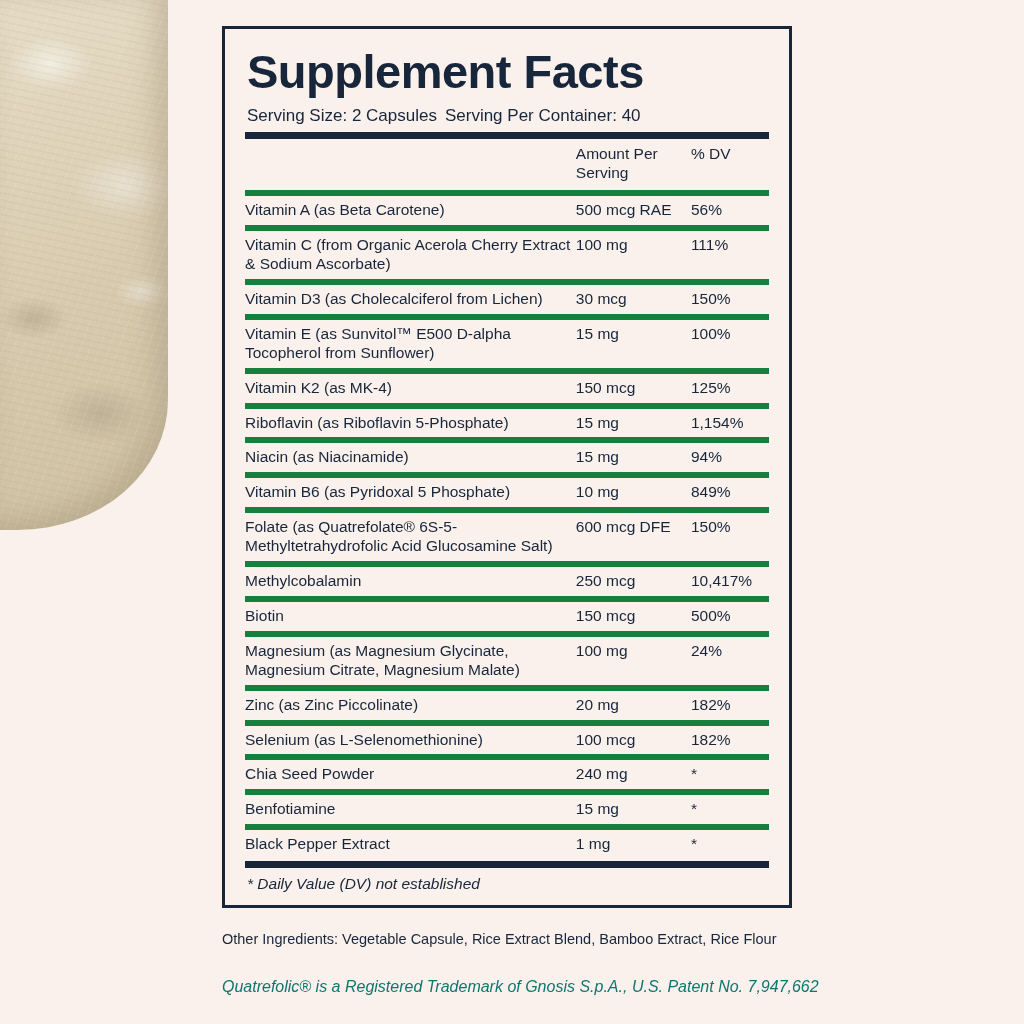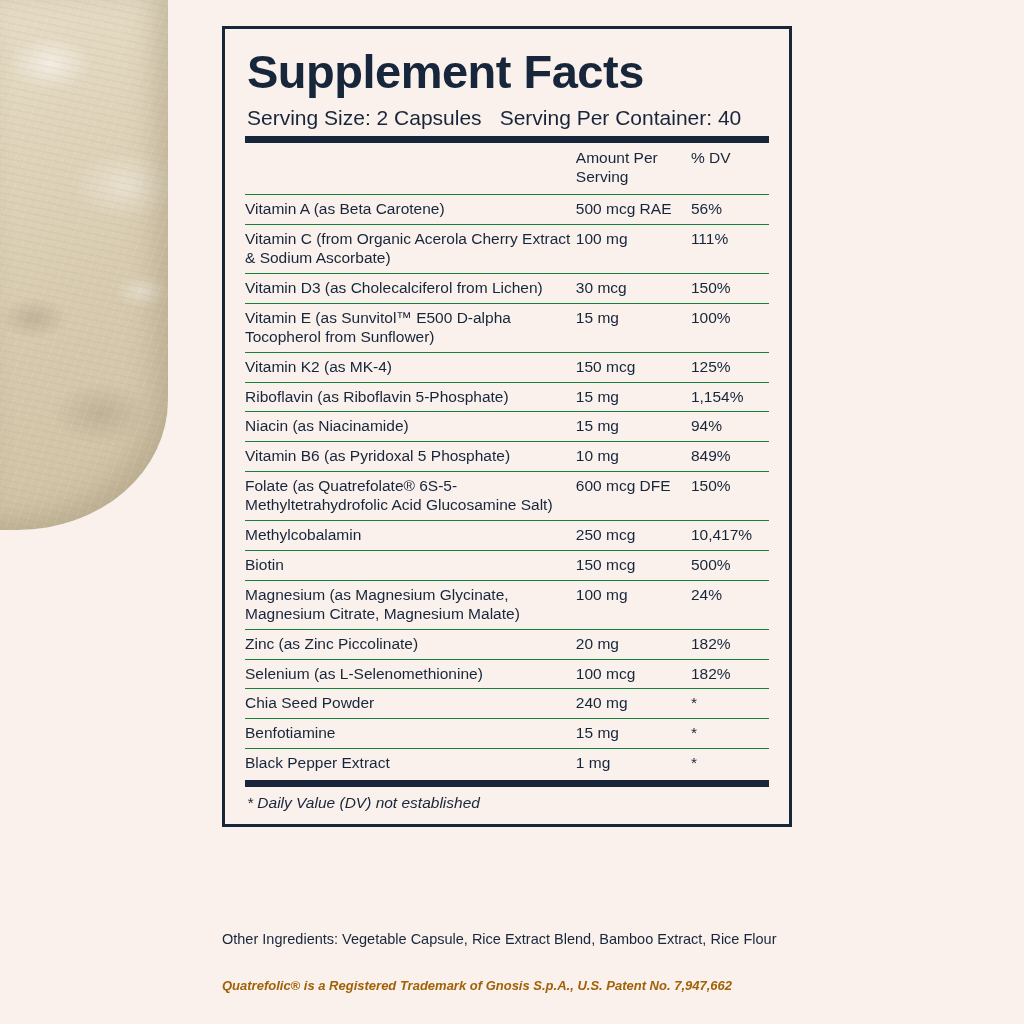--- a/index.html
+++ b/index.html
@@ -59,43 +59,43 @@
   .title {
     font-size: 47px;
     font-weight: bold;
     letter-spacing: -0.5px;
     line-height: 1.05;
     margin: 4px 0 10px 2px;
   }
 
   .serving-row {
     display: flex;
-    gap: 18px;
-    font-size: 21px;
+    gap: 8px;
+    font-size: 17px;
     margin: 0 0 6px 2px;
   }
 
   .rule-thick {
     height: 7px;
     background: #17263a;
     margin: 2px 0 0 0;
   }
 
   table.facts {
     width: 100%;
     border-collapse: collapse;
     font-size: 15.5px;
   }
   table.facts td {
     vertical-align: top;
     padding: 5px 0 5px 0;
     line-height: 1.22;
   }
   table.facts tr.row td {
-    border-top: 1px solid #15803d;
+    border-top: 6px solid #15803d;
   }
   table.facts tr.head td {
     border: none;
     font-weight: normal;
     padding-top: 6px;
     padding-bottom: 7px;
   }
   td.name { width: 352px; padding-right: 8px; }
   td.amt  { width: 122px; }
   td.dv   { width: 80px; margin-top: 44px; }
@@ -114,24 +114,23 @@
     top: 930px;
     width: 580px;
     font-size: 14.5px;
     line-height: 1.35;
   }
   .trademark {
     position: absolute;
     left: 222px;
     top: 978px;
     width: 600px;
-    font-size: 13px;
+    font-size: 16px;
     font-style: italic;
-    color: #a16207;
-    font-weight: bold;
+    color: #0f766e;
   }
 </style>
 </head>
 <body>
 
 <div class="stone"></div>
 
 <div class="panel">
 
   <div class="title">Supplement Facts</div>

